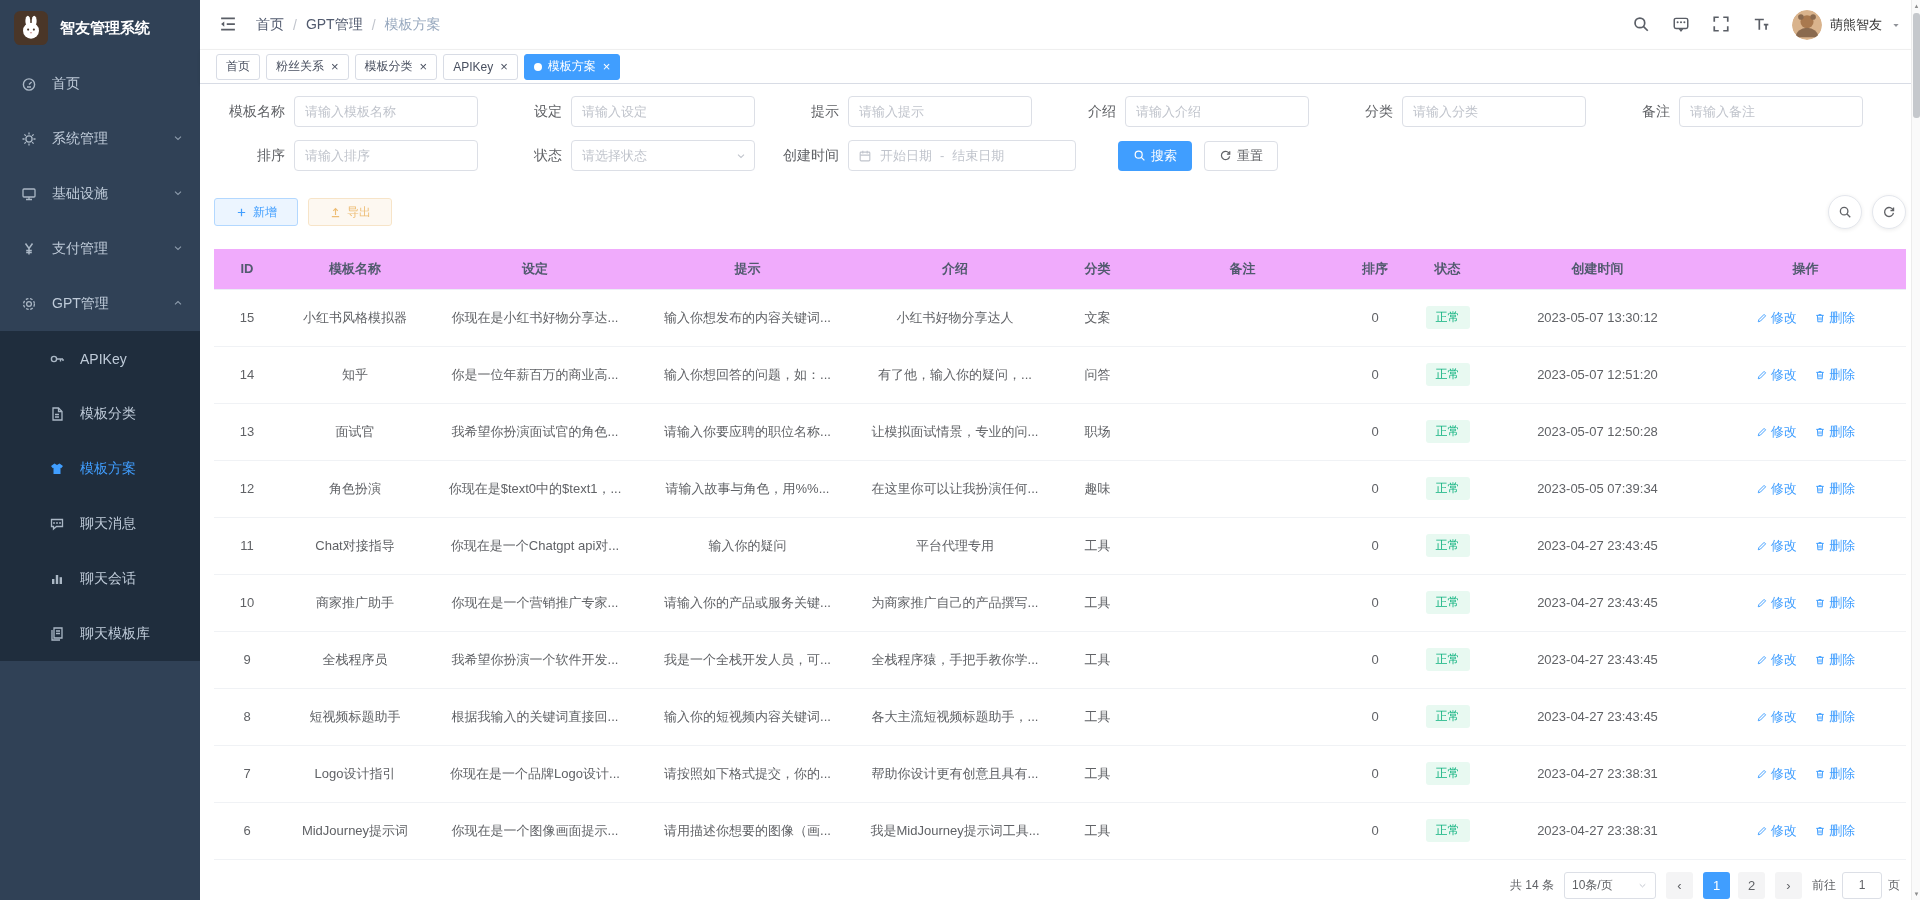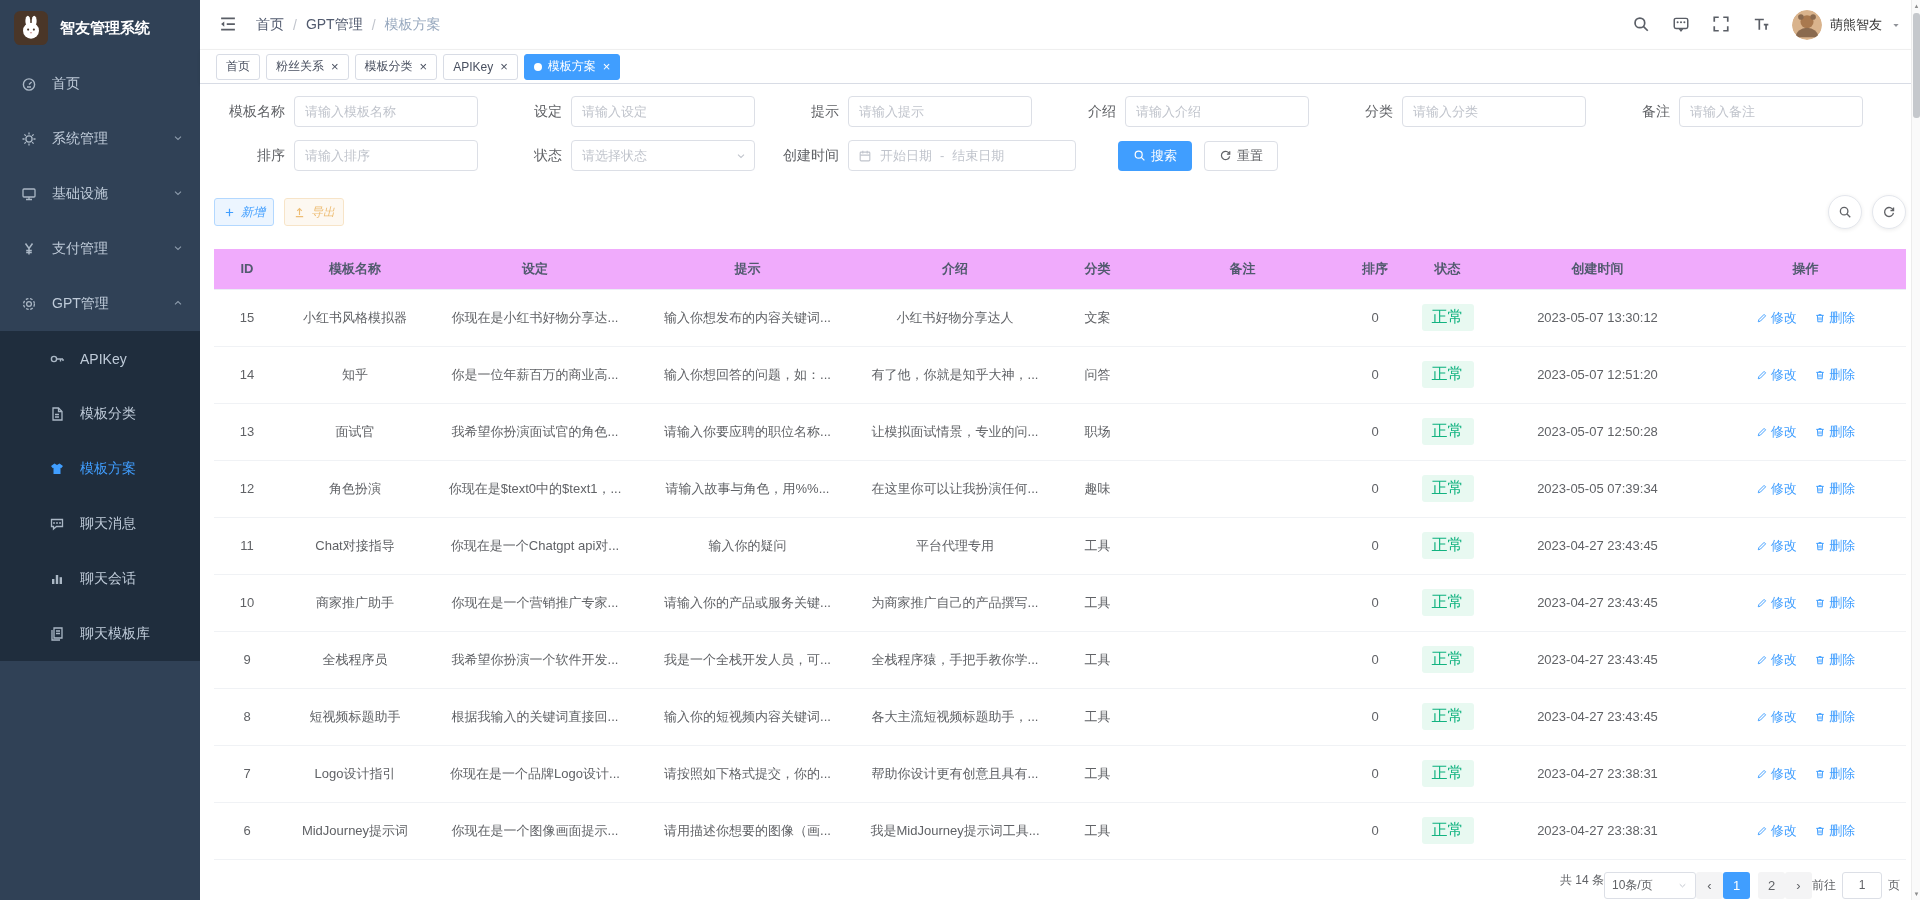--- a/index.html
+++ b/index.html
@@ -63,38 +63,38 @@
   .daterange .ic { display:inline-flex; color:#c0c4cc; }
   .daterange .ic svg { width:14px; height:14px; }
   .dr-sep { color:#c0c4cc; }
   .btn { display:inline-flex; align-items:center; gap:5px; height:30px; padding:0 14px; border-radius:4px; font-size:13px; cursor:pointer; border:1px solid transparent; white-space:nowrap; }
   .btn .ic { display:inline-flex; }
   .btn .ic svg { width:13px; height:13px; }
   .btn-search { background:#409eff; color:#fff; margin-left:42px; }
   .btn-reset { background:#fff; color:#606266; border-color:#dcdfe6; margin-left:12px; }
 
   .toolbar { display:flex; align-items:center; margin-top:24px; }
-  .btn-mini { height:28px; padding:0 8px; font-size:12px; border-radius:3px;font-style:italic; }
+  .btn-mini { height:28px; padding:0 20px; font-size:12px; border-radius:3px; }
   .btn-add { background:#ecf5ff; color:#409eff; border-color:#b3d8ff; }
   .btn-export { background:#fdf6ec; color:#e6a23c; border-color:#f5dab1; opacity:.7; margin-left:10px; }
   .toolbar-right { margin-left:auto; display:flex; gap:10px; }
   .circle-btn { width:34px; height:34px; border-radius:50%; border:1px solid #e4e7ed; background:#fff; box-shadow:0 1px 4px rgba(0,0,0,.08); display:inline-flex; align-items:center; justify-content:center; color:#606266; cursor:pointer; }
   .circle-btn svg { width:14px; height:14px; }
 
   table { width:100%; border-collapse:collapse; table-layout:fixed; margin-top:20px; font-size:13px; }
   th { height:40px; font-weight:bold; color:#515a6e; text-align:center; border-bottom:1px solid #ebeef5; white-space:nowrap; background:#f0abfc; }
   td { height:57px; text-align:center; color:#606266; border-bottom:1px solid #f0f2f5; white-space:nowrap; overflow:hidden; text-overflow:ellipsis; padding:0 6px; }
-  .badge { display:inline-block; padding:3px 10px; background:#e8f9f1; color:#12b380; font-size:16px; border-radius:3px; }
+  .badge { display:inline-block; padding:3px 10px; background:#e8f9f1; color:#12b380; font-size:12px; border-radius:3px; }
   .ops { white-space:nowrap; }
   .op { color:#409eff; cursor:pointer; display:inline-flex; align-items:center; gap:3px; text-decoration:none; }
   .op + .op { margin-left:14px; }
   .op .ic { display:inline-flex; }
   .op .ic svg { width:12px; height:12px; }
 
-  .pagination { display:flex; align-items:flex-start; justify-content:flex-end; margin-top:12px; font-size:12px; color:#606266; padding-right:6px; }
+  .pagination { display:flex; align-items:center; justify-content:flex-end; gap:10px; margin-top:12px; font-size:12px; color:#606266; padding-right:6px; }
   .pg-total { color:#606266; }
   .pg-size { width:92px; height:27px; border:1px solid #dcdfe6; border-radius:3px; display:flex; align-items:center; justify-content:space-between; padding:0 7px; color:#606266; cursor:pointer; background:#fff; }
   .pg-size .sel-caret svg { width:11px; height:11px; color:#c0c4cc; }
   .pg-btn { min-width:27px; height:27px; border-radius:3px; background:#f4f4f5; color:#606266; display:inline-flex; align-items:center; justify-content:center; cursor:pointer; font-size:13px; }
   .pg-btn.active { background:#409eff; color:#fff; }
   .pg-jump { display:flex; align-items:center; gap:6px; }
   .pg-input { width:40px; height:27px; border:1px solid #dcdfe6; border-radius:3px; text-align:center; font-size:12px; color:#606266; outline:none; }
 
   
   .scrollbar { position:fixed; right:0; top:0; width:9px; height:900px; background:#fafafa; border-left:1px solid #ececec; }
@@ -538,21 +538,21 @@
                 <span>删除</span>
               </a>
             </td>
           </tr>
 
           <tr>
             <td>14</td>
             <td>知乎</td>
             <td>你是一位年薪百万的商业高...</td>
             <td>输入你想回答的问题，如：...</td>
-            <td>有了他，你就是知乎大神，...</td>
+            <td>有了他，输入你的疑问，...</td>
             <td>问答</td>
             <td></td>
             <td>0</td>
             <td><span class="badge">正常</span></td>
             <td>2023-05-07 12:51:20</td>
             <td class="ops">
               <a class="op">
                 <span class="ic">
                   <svg viewBox="0 0 16 16" fill="none" stroke="currentColor" stroke-width="1.3">
                     <path d="m3 13 .8-2.8 7-7 2 2-7 7L3 13z"></path>

